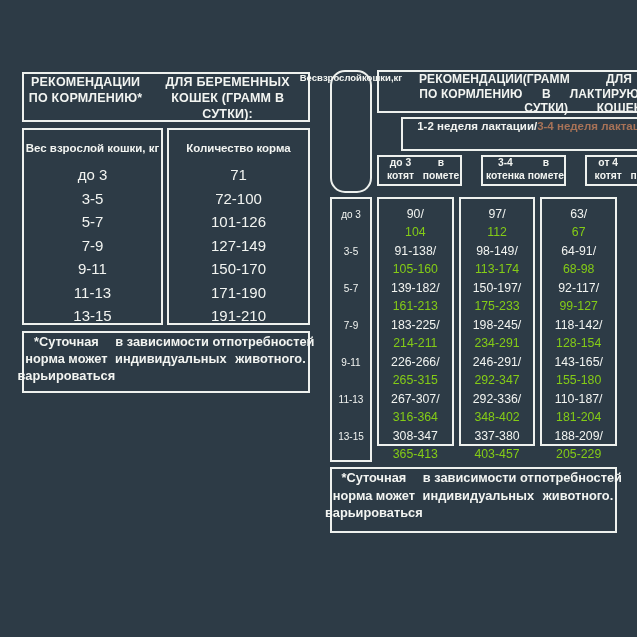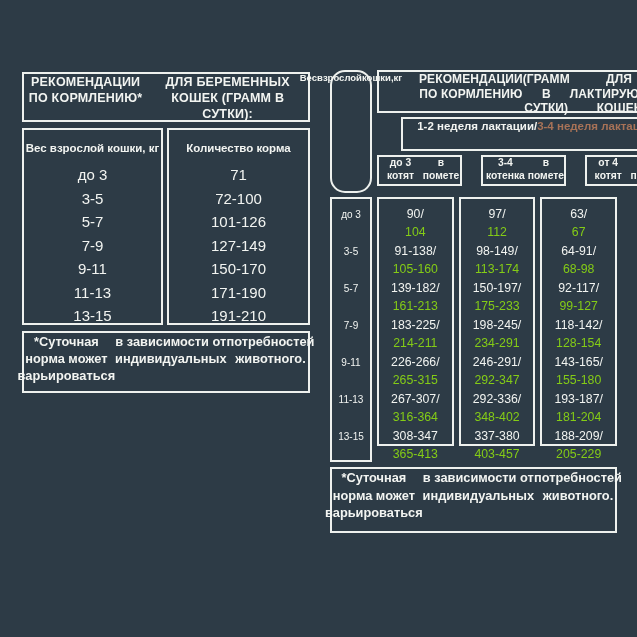--- a/index.html
+++ b/index.html
@@ -205,21 +205,21 @@
       </div>
       <div class="lt-pair">
         <div class="v-white">118-142/</div>
         <div class="v-accent">128-154</div>
       </div>
       <div class="lt-pair">
         <div class="v-white">143-165/</div>
         <div class="v-accent">155-180</div>
       </div>
       <div class="lt-pair">
-        <div class="v-white">193-187/</div>
+        <div class="v-white">110-187/</div>
         <div class="v-accent">181-204</div>
       </div>
       <div class="lt-pair">
         <div class="v-white">188-209/</div>
         <div class="v-accent">205-229</div>
       </div>
     </div>
   </div>
 
   <div class="box lt-foot col-center">

